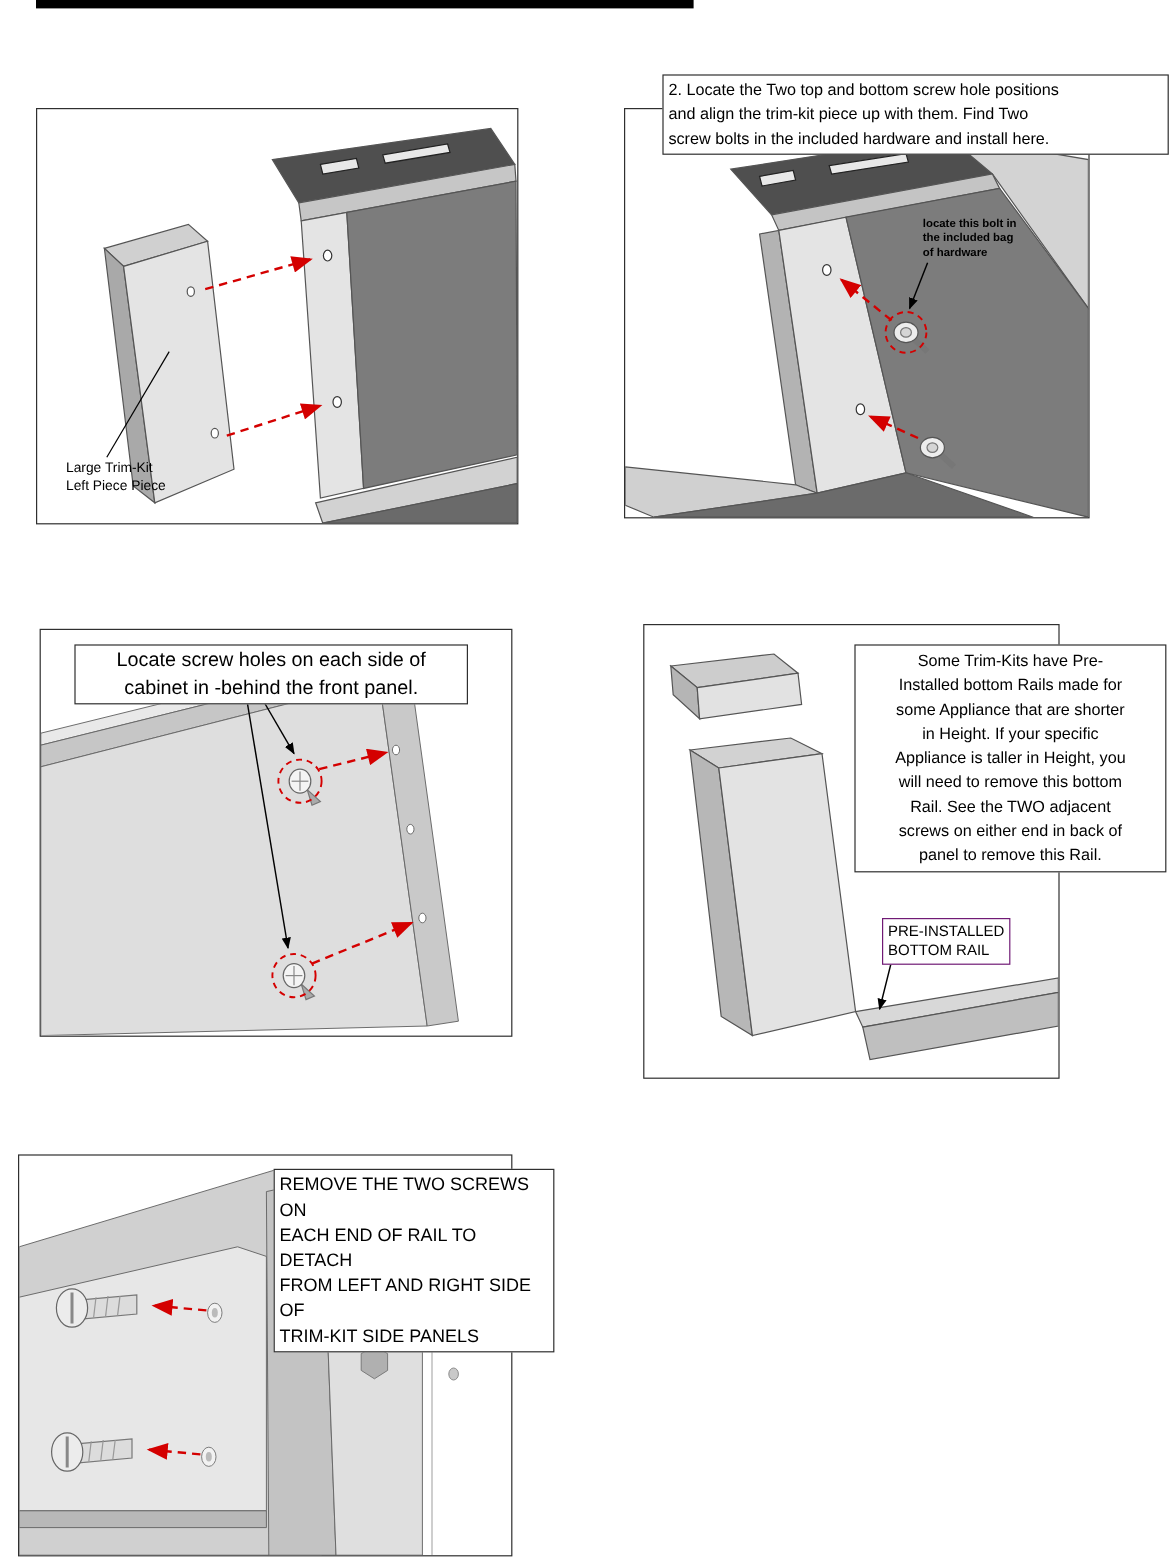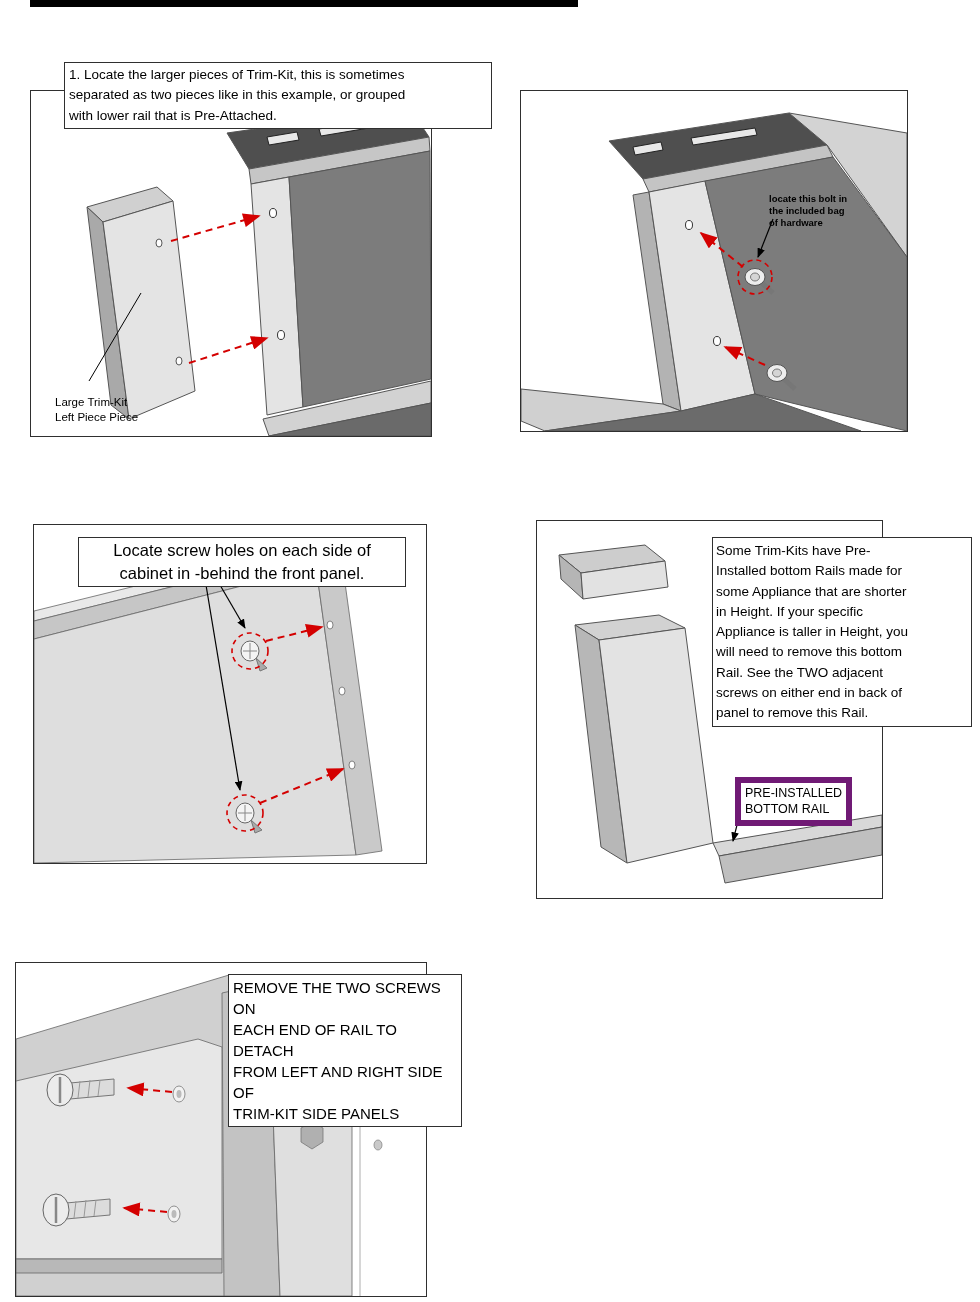--- a/index.html
+++ b/index.html
@@ -9,28 +9,28 @@
   }
   .top-rule { position:absolute; background:#000; }
   .panel {
     position:absolute; border:1px solid #2f2f2f; background:#fff; z-index:1;
   }
   .panel svg { position:absolute; left:0; top:0; width:100%; height:100%; }
   .caption {
     position:absolute; z-index:3; background:#fff; border:1px solid #2f2f2f;
     font-size:13.5px; line-height:1.5; padding:2px 4px; white-space:pre-line;
   }
-  .caption.big { font-size:16.5px; line-height:1.4; text-align:center; padding:1px 4px;margin-left:16px; }
+  .caption.big { font-size:16.5px; line-height:1.4; text-align:center; padding:1px 4px; }
   .caption.small { font-size:15px; line-height:1.4; }
   .float-label {
-    position:absolute; z-index:3; white-space:pre-line; font-size:11.5px; line-height:1.3;margin-top:12px;
+    position:absolute; z-index:3; white-space:pre-line; font-size:11.5px; line-height:1.3;
   }
   .float-label.tiny { font-size:9.5px; font-weight:bold; line-height:1.25; }
   .float-label.boxed {
-    border:6px solid #701a75; background:#fff; font-size:12.5px; padding:2px 4px;
+    border:1px solid #701a75; background:#fff; font-size:12.5px; padding:2px 4px;
   }
   .redArrow { stroke:#d40000; stroke-width:2; stroke-dasharray:7,5; fill:none; }
   .redDash  { fill:none; stroke:#d40000; stroke-width:1.6; stroke-dasharray:5,4; }
   .blkArrow { stroke:#000; stroke-width:1.2; fill:none; }
 </style>
 </head>
 <body>
 
 <div class="page">
 
@@ -60,23 +60,20 @@
         <polygon points="56,116 72,131 98,328 80,314" fill="#a9a9a9"></polygon>
         <polygon points="72,131 142,110 164,300 98,328" fill="#e4e4e4"></polygon>
         <ellipse cx="128" cy="152" rx="3" ry="4" fill="#fff"></ellipse>
         <ellipse cx="148" cy="270" rx="3" ry="4" fill="#fff"></ellipse>
       </g>
       <line x1="140" y1="150" x2="228" y2="125" class="redArrow" marker-end="url(#s1r)"></line>
       <line x1="158" y1="272" x2="236" y2="247" class="redArrow" marker-end="url(#s1r)"></line>
       <line x1="58" y1="290" x2="110" y2="202" stroke="#000" stroke-width="1"></line>
     </svg>
   </div>
-  <div class="caption" style="left:64px; top:62px; width:418px;">1. Locate the larger pieces of Trim-Kit, this is sometimes
-separated as two pieces like in this example, or grouped
-with lower rail that is Pre-Attached.</div>
   <div class="float-label" style="left:55px; top:383px;">Large Trim-Kit
 Left Piece Piece</div>
 
   <div class="panel" style="left:520px; top:90px; width:386px; height:340px;">
     <svg viewBox="0 0 386 340">
       <defs>
         <marker id="s2r" viewBox="0 0 10 8" markerWidth="9" markerHeight="7" refX="9" refY="4" orient="auto">
           <polygon points="0,0 10,4 0,8" fill="#d40000"></polygon>
         </marker>
         <marker id="s2b" viewBox="0 0 10 8" markerWidth="8" markerHeight="6.5" refX="9" refY="4" orient="auto">
@@ -106,20 +103,23 @@
       <line x1="222" y1="176" x2="180" y2="142" class="redArrow" marker-end="url(#s2r)"></line>
       <g>
         <line x1="263" y1="288" x2="274" y2="298" stroke="#777" stroke-width="5"></line>
         <ellipse cx="256" cy="282" rx="10" ry="8.5" fill="#ededed" stroke="#555"></ellipse>
         <ellipse cx="256" cy="282" rx="4.5" ry="4" fill="#d5d5d5" stroke="#777"></ellipse>
       </g>
       <line x1="244" y1="274" x2="204" y2="256" class="redArrow" marker-end="url(#s2r)"></line>
       <line x1="252" y1="128" x2="237" y2="166" class="blkArrow" marker-end="url(#s2b)"></line>
     </svg>
   </div>
+  <div class="caption" style="left:552px; top:62px; width:412px;">2. Locate the Two top and bottom screw hole positions
+and align the trim-kit piece up with them. Find Two
+screw bolts in the included hardware and install here.</div>
   <div class="float-label tiny" style="left:769px; top:181px; width:98px;">locate this bolt in
 the included bag
 of hardware</div>
 
   <div class="panel" style="left:33px; top:524px; width:392px; height:338px;">
     <svg viewBox="0 0 392 338">
       <defs>
         <marker id="s3r" viewBox="0 0 10 8" markerWidth="9" markerHeight="7" refX="9" refY="4" orient="auto">
           <polygon points="0,0 10,4 0,8" fill="#d40000"></polygon>
         </marker>
@@ -176,21 +176,21 @@
         <polygon points="38,104 62,119 90,342 64,326" fill="#b7b7b7"></polygon>
         <polygon points="62,119 148,107 176,322 90,342" fill="#e3e3e3"></polygon>
       </g>
       <g stroke="#555" stroke-width="1">
         <polygon points="176,322 345,294 345,306 182,335" fill="#d8d8d8"></polygon>
         <polygon points="182,335 345,306 345,334 188,362" fill="#bfbfbf"></polygon>
       </g>
       <line x1="206" y1="280" x2="196" y2="320" class="blkArrow" marker-end="url(#s4b)"></line>
     </svg>
   </div>
-  <div class="caption" style="left:712px; top:537px; width:252px; padding:3px;">Some Trim-Kits have Pre-
+  <div class="caption" style="left:712px; top:537px; width:252px; padding:3px;text-align:center;">Some Trim-Kits have Pre-
 Installed bottom Rails made for
 some Appliance that are shorter
 in Height. If your specific
 Appliance is taller in Height, you
 will need to remove this bottom
 Rail. See the TWO adjacent
 screws on either end in back of
 panel to remove this Rail.</div>
   <div class="float-label boxed" style="left:735px; top:765px;">PRE-INSTALLED
 BOTTOM RAIL</div>

